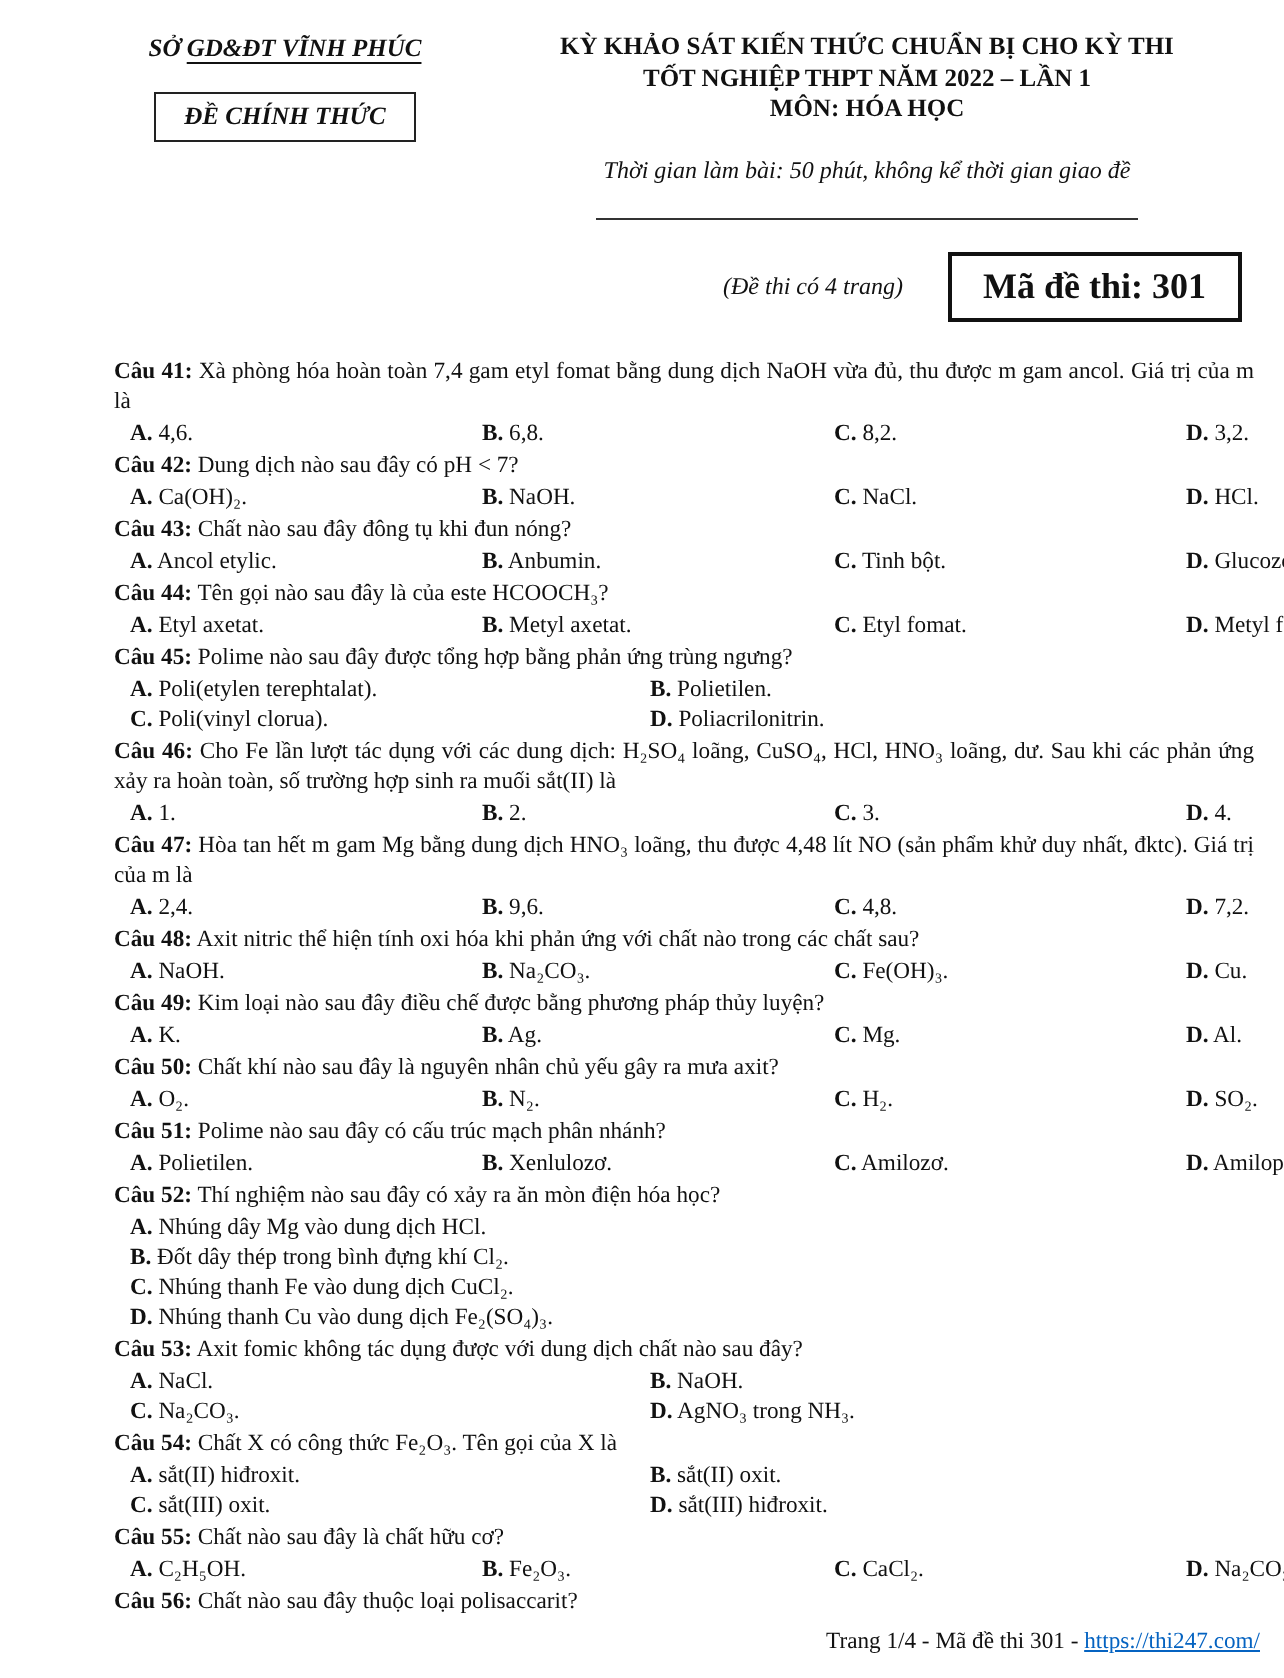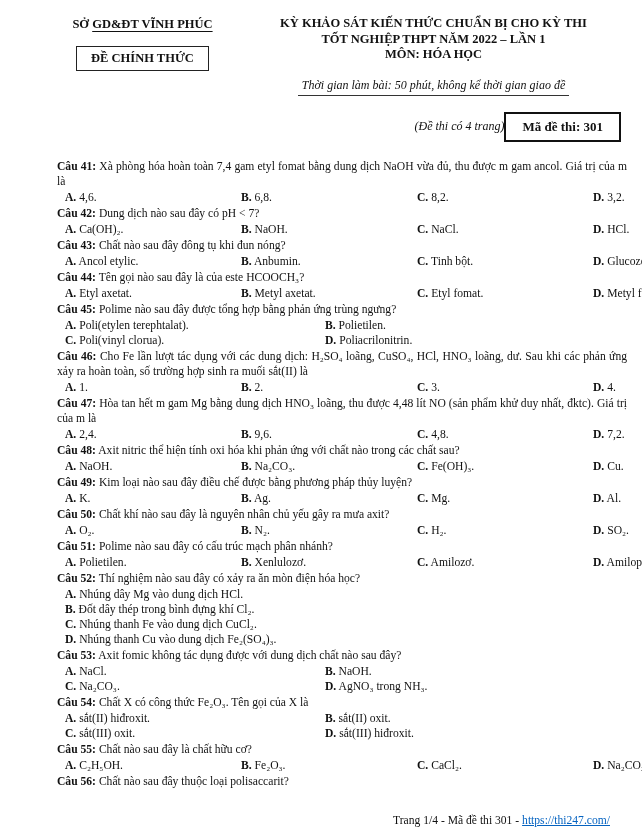--- a/index.html
+++ b/index.html
@@ -8,54 +8,54 @@
     width:642px;height:839px;
     background:#ffffff;
     font-family:"Liberation Serif", serif;
     color:#111;
     box-sizing:border-box;
     padding:16px 15px 0 45px;
     overflow:hidden;
   }
   
   .hdr{display:flex;}
-  .hdr-left{width:195px;text-align:center;flex-shrink:0;}
+  .hdr-left{width:195px;text-align:center;flex-shrink:0;font-style:italic;}
   .hdr-right{flex:1;text-align:center;}
   .dept{font-weight:bold;font-size:12.5px;line-height:16px;white-space:nowrap;}
   .u{text-decoration:underline;text-underline-offset:3px;}
   .official-box{
     display:inline-block;margin-top:14px;
     border:1px solid #222;padding:4px 14px;
     font-weight:bold;font-size:12.5px;
   }
   .title-line{font-weight:bold;font-size:12.5px;line-height:15.5px;}
   .duration{
     display:inline-block;font-style:italic;font-size:12px;
-    margin-top:15px;padding:0 4px 2px 4px;
+    margin-top:15px;padding:0 4px 16px 4px;
     border-bottom:1px solid #333;
   }
   .hdr2{display:flex;justify-content:flex-end;align-items:center;margin-top:16px;}
   .pages-note{font-style:italic;font-size:12px;margin-left:40px;}
   .code-box{
-    border:2px solid #111;font-weight:bold;font-size:13px;
-    padding:5px 16px;margin-right:6px;
+    border:2px solid #111;font-weight:bold;font-size:18px;
+    padding:5px 16px;margin-right:6px;margin-left:22px;
   }
   
   .qlist{margin-top:17px;margin-left:12px;font-size:11.6px;line-height:15px;}
   .question{margin:1px 0;}
   .stem{text-align:justify;}
   .q-label{white-space:nowrap;}
   .options{margin-left:8px;margin-top:1px;}
   .options.grid-4{display:grid;grid-template-columns:130px 130px 130px 1fr;gap:46px;}
   .options.grid-2{display:grid;grid-template-columns:260px 1fr;}
   .options.stack .option{display:block;}
   .option{white-space:nowrap;}
   
   .footer{
-    position:absolute;right:32px;bottom:12px;
+    position:absolute;right:12px;bottom:12px;
     font-size:11.6px;
   }
   .footer a{color:#0563c1;text-decoration:underline;}
 </style>
 </head>
 <body>
 
 <div class="page">
 
   <div class="hdr">

